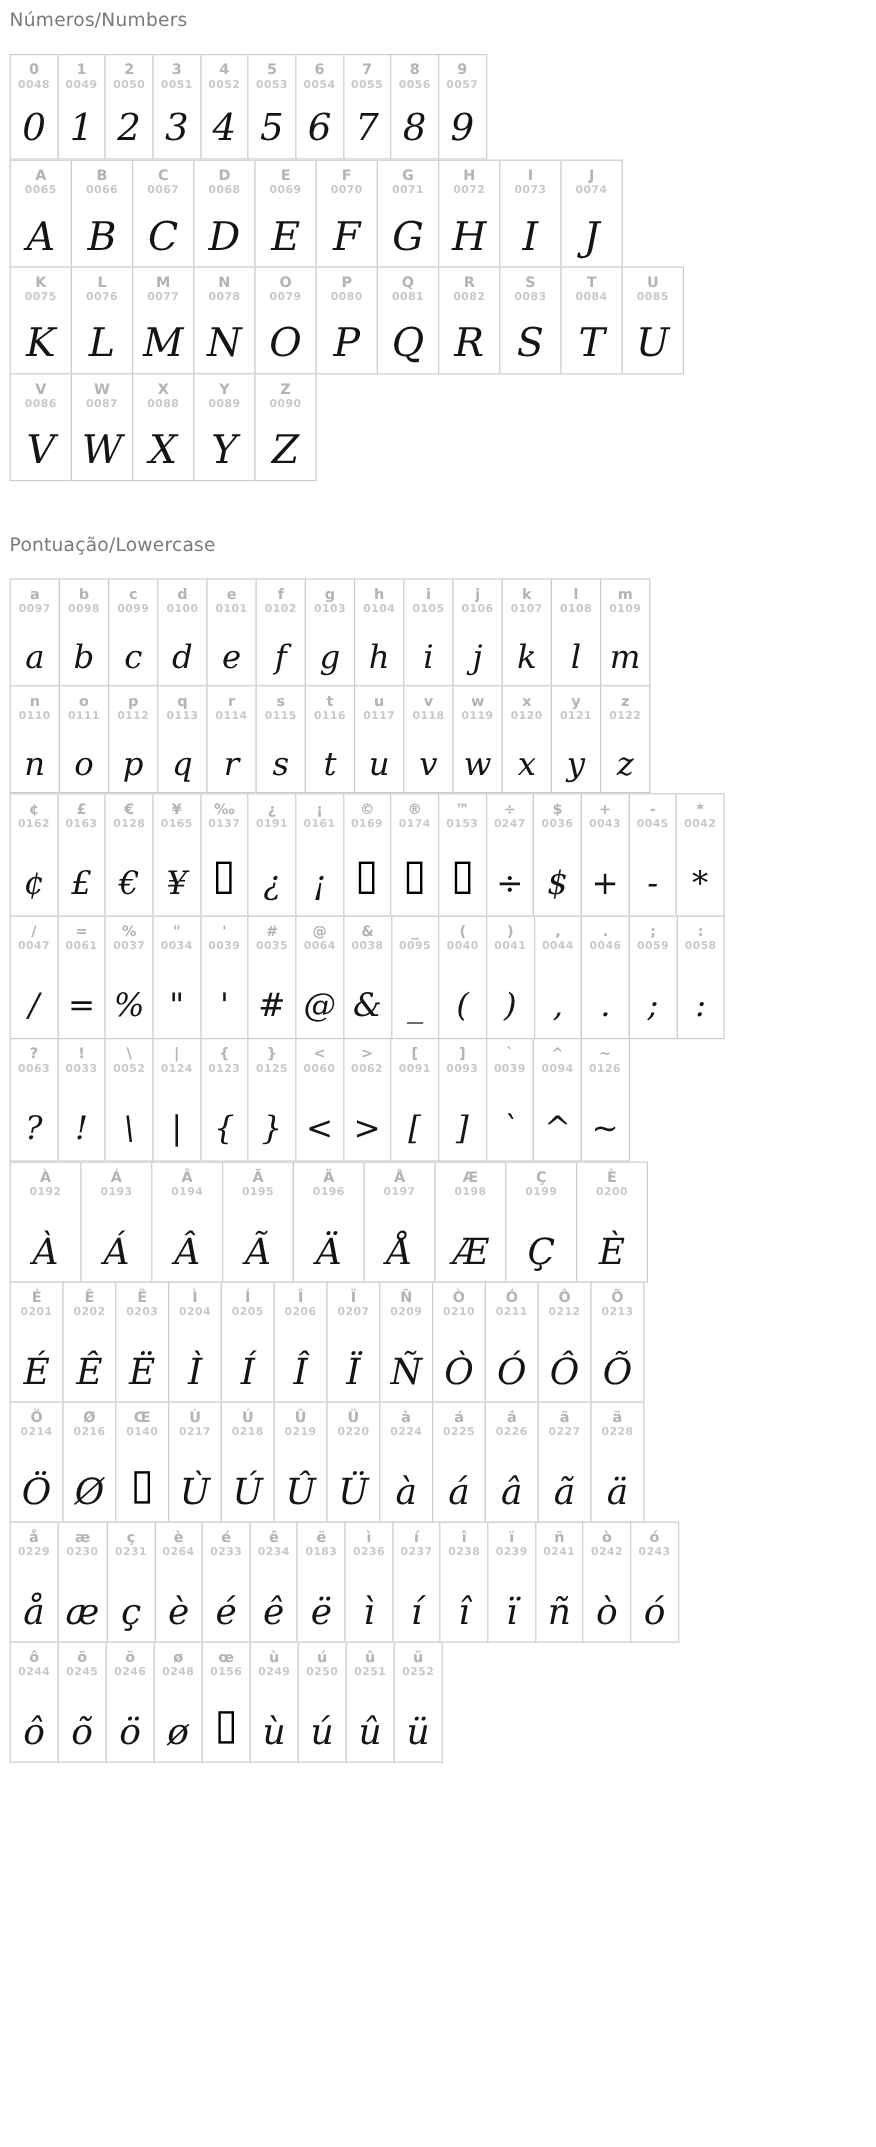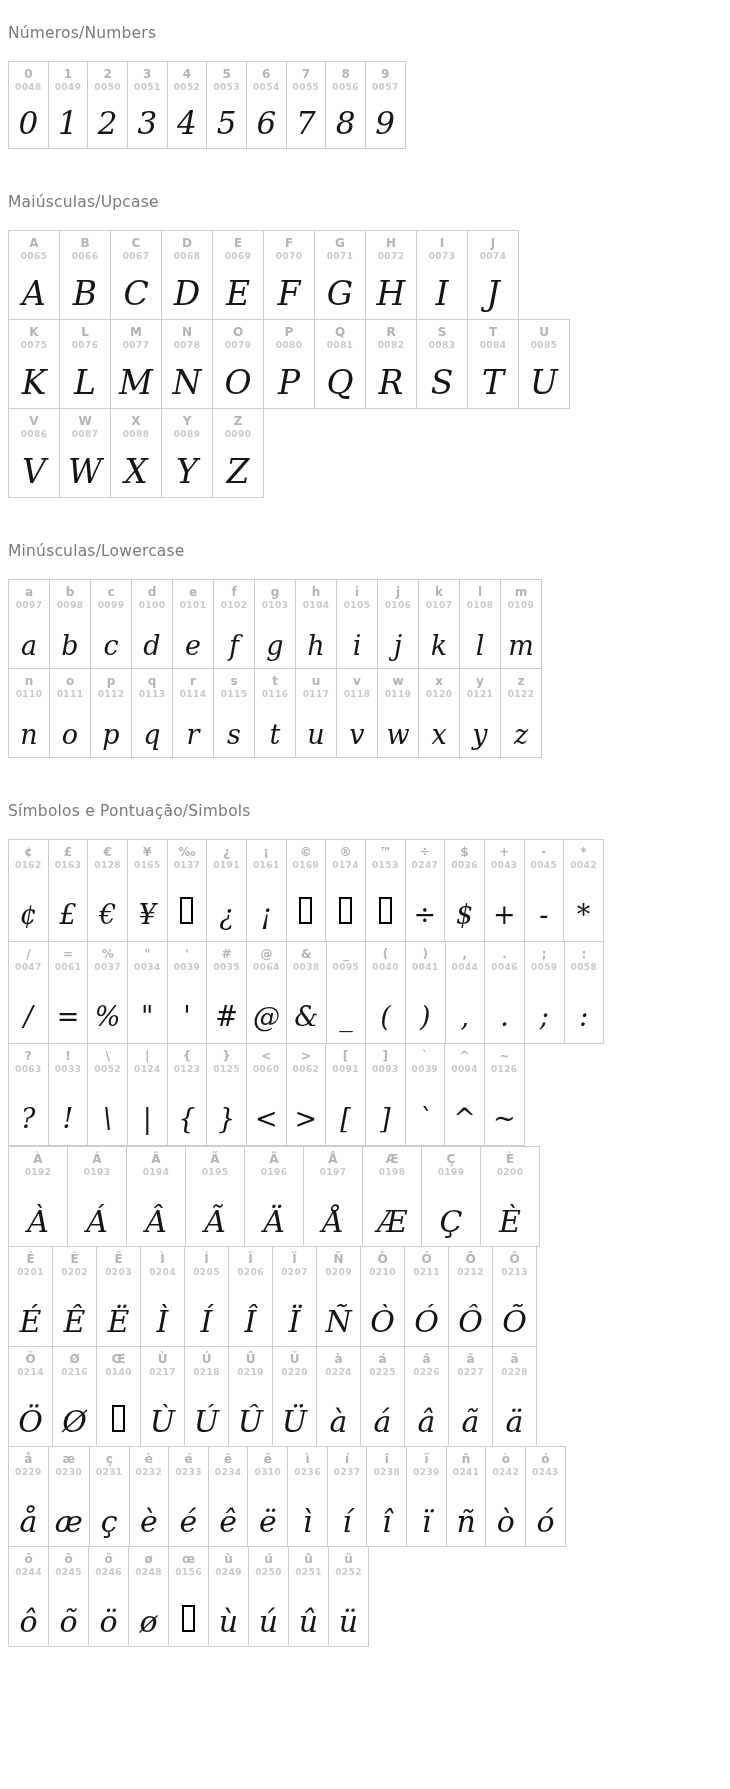--- a/index.html
+++ b/index.html
@@ -5,21 +5,21 @@
   html,body{margin:0;padding:0;background:#fff;}
   body{
     width:730px;min-height:1789px;box-sizing:border-box;
     padding:4px 8px 30px 8px;
     font-family:"DejaVu Sans",sans-serif;
   }
   h2.sec-h{
     font-size:15.5px;font-weight:normal;color:#7a7a7a;
     margin:44px 0 19px 0;letter-spacing:.2px;
   }
-  section:first-child h2.sec-h{margin-top:20px;}
+  section:first-child h2.sec-h{margin-top:4px;}
   .rows{display:block;}
   .char-row{display:flex;width:max-content;margin-top:-1px;}
   .char-row:first-child{margin-top:0;}
   .char-cell{
     display:flex;flex-direction:column;align-items:center;justify-content:space-between;
     border:1px solid #ccc;margin-left:-1px;background:#fff;
     box-sizing:border-box;padding:5px 6px 9px 6px;
   }
   .char-cell:first-child{margin-left:0;}
   .cell-char{
@@ -105,21 +105,20 @@
           <div class="char-cell">
             <div class="cell-char">9</div>
             <div class="cell-code">0057</div>
             <div class="cell-glyph">9</div>
           </div>
         </div>
       </div>
   </section>
 
   <section>
-    <h2 class="sec-h">Maiúsculas/Upcase</h2>
     <div class="rows rows-upcase">
         <div class="char-row">
           <div class="char-cell">
             <div class="cell-char">A</div>
             <div class="cell-code">0065</div>
             <div class="cell-glyph">A</div>
           </div>
           <div class="char-cell">
             <div class="cell-char">B</div>
             <div class="cell-code">0066</div>
@@ -247,21 +246,21 @@
           <div class="char-cell">
             <div class="cell-char">Z</div>
             <div class="cell-code">0090</div>
             <div class="cell-glyph">Z</div>
           </div>
         </div>
       </div>
   </section>
 
   <section>
-    <h2 class="sec-h">Minúsculas/Lowercase</h2>
+    <h2 class="sec-h">Pontuação/Lowercase</h2>
     <div class="rows rows-lowercase">
         <div class="char-row">
           <div class="char-cell">
             <div class="cell-char">a</div>
             <div class="cell-code">0097</div>
             <div class="cell-glyph">a</div>
           </div>
           <div class="char-cell">
             <div class="cell-char">b</div>
             <div class="cell-code">0098</div>
@@ -387,21 +386,20 @@
           <div class="char-cell">
             <div class="cell-char">z</div>
             <div class="cell-code">0122</div>
             <div class="cell-glyph">z</div>
           </div>
         </div>
       </div>
   </section>
 
   <section>
-    <h2 class="sec-h">Símbolos e Pontuação/Simbols</h2>
     <div class="rows rows-symbols">
         <div class="char-row">
           <div class="char-cell">
             <div class="cell-char">¢</div>
             <div class="cell-code">0162</div>
             <div class="cell-glyph">¢</div>
           </div>
           <div class="char-cell">
             <div class="cell-char">£</div>
             <div class="cell-code">0163</div>
@@ -804,36 +802,36 @@
             <div class="cell-code">0230</div>
             <div class="cell-glyph">æ</div>
           </div>
           <div class="char-cell" style="min-width: 38px;">
             <div class="cell-char">ç</div>
             <div class="cell-code">0231</div>
             <div class="cell-glyph">ç</div>
           </div>
           <div class="char-cell" style="min-width: 38px;">
             <div class="cell-char">è</div>
-            <div class="cell-code">0232</div>
+            <div class="cell-code">0264</div>
             <div class="cell-glyph">è</div>
           </div>
           <div class="char-cell" style="min-width: 38px;">
             <div class="cell-char">é</div>
             <div class="cell-code">0233</div>
             <div class="cell-glyph">é</div>
           </div>
           <div class="char-cell" style="min-width: 38px;">
             <div class="cell-char">ê</div>
             <div class="cell-code">0234</div>
             <div class="cell-glyph">ê</div>
           </div>
           <div class="char-cell" style="min-width: 38px;">
             <div class="cell-char">ë</div>
-            <div class="cell-code">0310</div>
+            <div class="cell-code">0183</div>
             <div class="cell-glyph">ë</div>
           </div>
           <div class="char-cell" style="min-width: 38px;">
             <div class="cell-char">ì</div>
             <div class="cell-code">0236</div>
             <div class="cell-glyph">ì</div>
           </div>
           <div class="char-cell" style="min-width: 38px;">
             <div class="cell-char">í</div>
             <div class="cell-code">0237</div>

